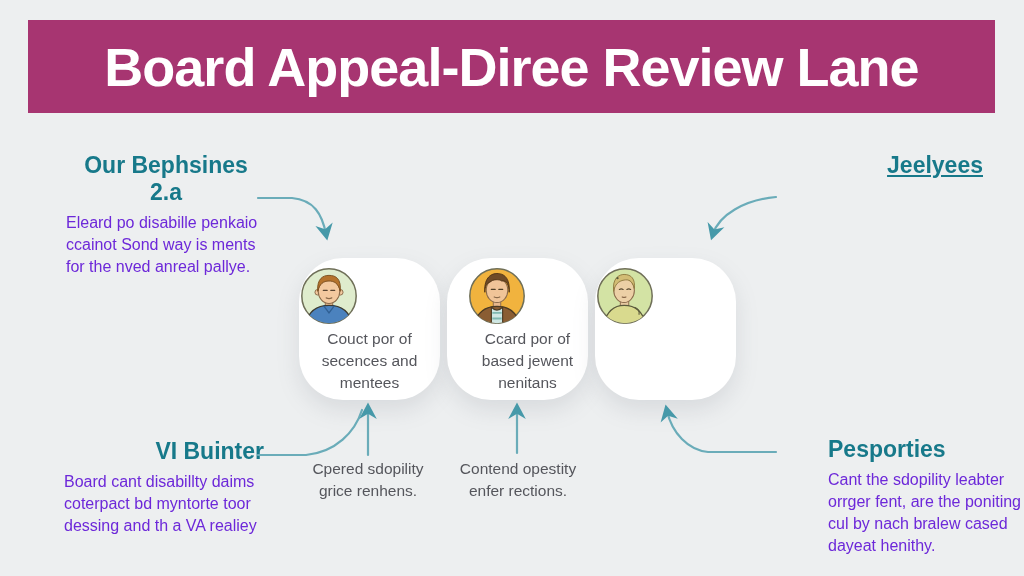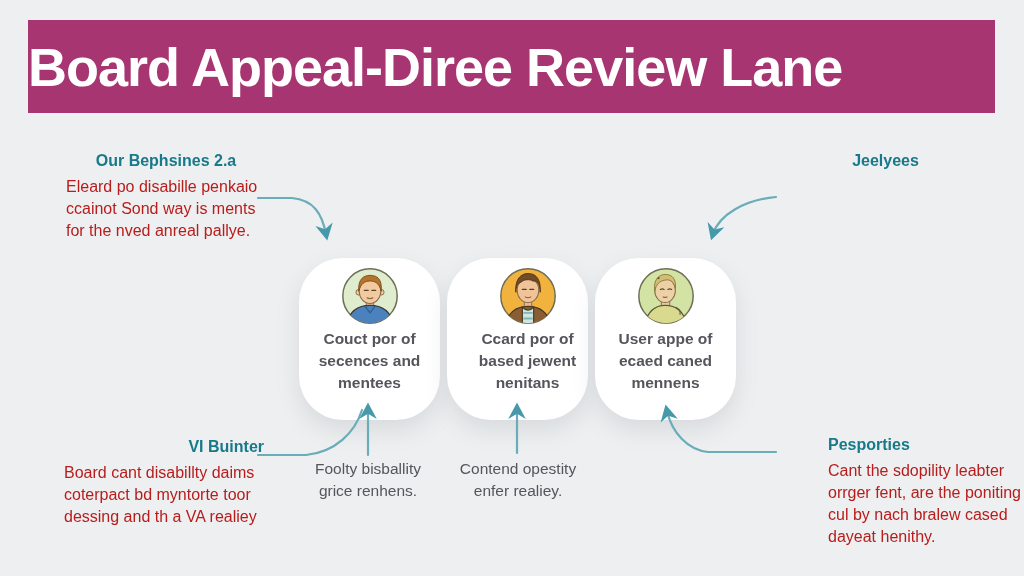--- a/index.html
+++ b/index.html
@@ -4,47 +4,47 @@
 <style>
   * { margin: 0; padding: 0; box-sizing: border-box; }
   body { background: #d8d8d8; font-family: "Liberation Sans", sans-serif; }
   .canvas {
     position: relative; width: 1024px; height: 576px;
     background: #edeff0; overflow: hidden;
   }
   
   .header {
     position: absolute; left: 28px; top: 20px; width: 967px; height: 93px;
-    background: #a73571; display: flex; align-items: center; justify-content: flex-start;
+    background: #a73571; display: flex; align-items: center; justify-content: center;
   }
   .header-title {
     color: #ffffff; font-size: 54px; font-weight: bold; letter-spacing: -1px;
     white-space: nowrap;
   }
   
   .annot { position: absolute; }
   .annot-heading {
-    color: #17798a; font-size: 16px; font-weight: bold; margin-bottom: 6px;
+    color: #17798a; font-size: 23px; font-weight: bold; margin-bottom: 6px;
   }
   .annot-body {
-    color: #b91c1c; font-size: 16px; line-height: 22px; white-space: pre-line;
+    color: #6d28d9; font-size: 16px; line-height: 22px; white-space: pre-line;
   }
   .tl { left: 66px; top: 152px; width: 200px; }
   .tl .annot-heading { text-align: center; }
   .tr { left: 788px; top: 152px; width: 195px; }
-  .tr .annot-heading { text-align: center; }
+  .tr .annot-heading { text-align: right; text-decoration: underline; }
   .bl { left: 64px; top: 438px; width: 200px; }
   .bl .annot-heading { text-align: right; }
   .br { left: 828px; top: 436px; width: 200px; }
   
   .card {
-    position: absolute; top: 258px; width: 141px; height: 162px;
+    position: absolute; top: 258px; width: 141px; height: 142px;
     background: #ffffff; border-radius: 44px;
     box-shadow: 0 10px 22px rgba(120,130,140,0.18);
-    display: flex; flex-direction: column; align-items: center; font-weight: bold;
+    display: flex; flex-direction: column; 
   }
   .card-1 { left: 299px; }
   .card-2 { left: 447px; padding-left: 20px; }
   .card-3 { left: 595px; }
   .avatar { width: 60px; height: 60px; margin-top: 8px; }
   .card-label {
     margin-top: 2px; color: #55565c; font-size: 15.5px; line-height: 22px;
     text-align: center; white-space: pre-line;
   }
   
@@ -155,29 +155,26 @@
         <rect x="27" y="34" width="9" height="9" fill="#e6c9a0" stroke="#8a6a4a" stroke-width="1"></rect>
         <path d="M8,66 C12,47 21,42 31,42 C43,42 52,48 55,66 Z" fill="#d9da8e" stroke="#5a5a3c" stroke-width="1.4"></path>
         <path d="M42,44 Q48,46 47,52" fill="none" stroke="#5a5a3c" stroke-width="1.2"></path>
         <ellipse cx="31" cy="26" rx="11" ry="13" fill="#ecd0a6" stroke="#8a6a4a" stroke-width="1.1"></ellipse>
         <path d="M20,27 C18,13 26,9 31,9 C39,9 43,14 42,24 C40,16 36,14 31,15 C25,16 21,20 20,27 Z" fill="#d2bd74" stroke="#8f7a40" stroke-width="1"></path>
         <path d="M26,25 Q28,24 30,25 M34,25 Q36,24 38,25" fill="none" stroke="#5a4a32" stroke-width="1.3" stroke-linecap="round"></path>
         <path d="M29,33 Q31,34 33,33" fill="none" stroke="#8a6a4a" stroke-width="1.2" stroke-linecap="round"></path>
         <circle cx="24" cy="13" r="1.2" fill="#5a5a3c"></circle>
       </g>
     </svg>
-    <div class="card-label">User appe of
-ecaed caned
-mennens</div>
   </div>
 
-  <div class="caption caption-1">Foolty bisballity
+  <div class="caption caption-1">Cpered sdopility
 grice renhens.</div>
   <div class="caption caption-2">Contend opestity
-enfer realiey.</div>
+enfer rections.</div>
 
   <svg class="arrows" width="1024" height="576" viewBox="0 0 1024 576">
     <defs>
       <marker id="ah" markerWidth="9" markerHeight="9" refX="5" refY="4.5" orient="auto">
         <path d="M0.5,0.5 L8,4.5 L0.5,8.5 L2.8,4.5 Z" fill="#4699a9"></path>
       </marker>
     </defs>
     <path class="line" d="M258,198 L292,198 C314,200 322,214 326,234" marker-end="url(#ah)"></path>
     <path class="line" d="M776,197 C744,200 719,215 713,234" marker-end="url(#ah)"></path>
     <path class="line" d="M258,455 L306,455 C336,452 355,432 362,410"></path>

